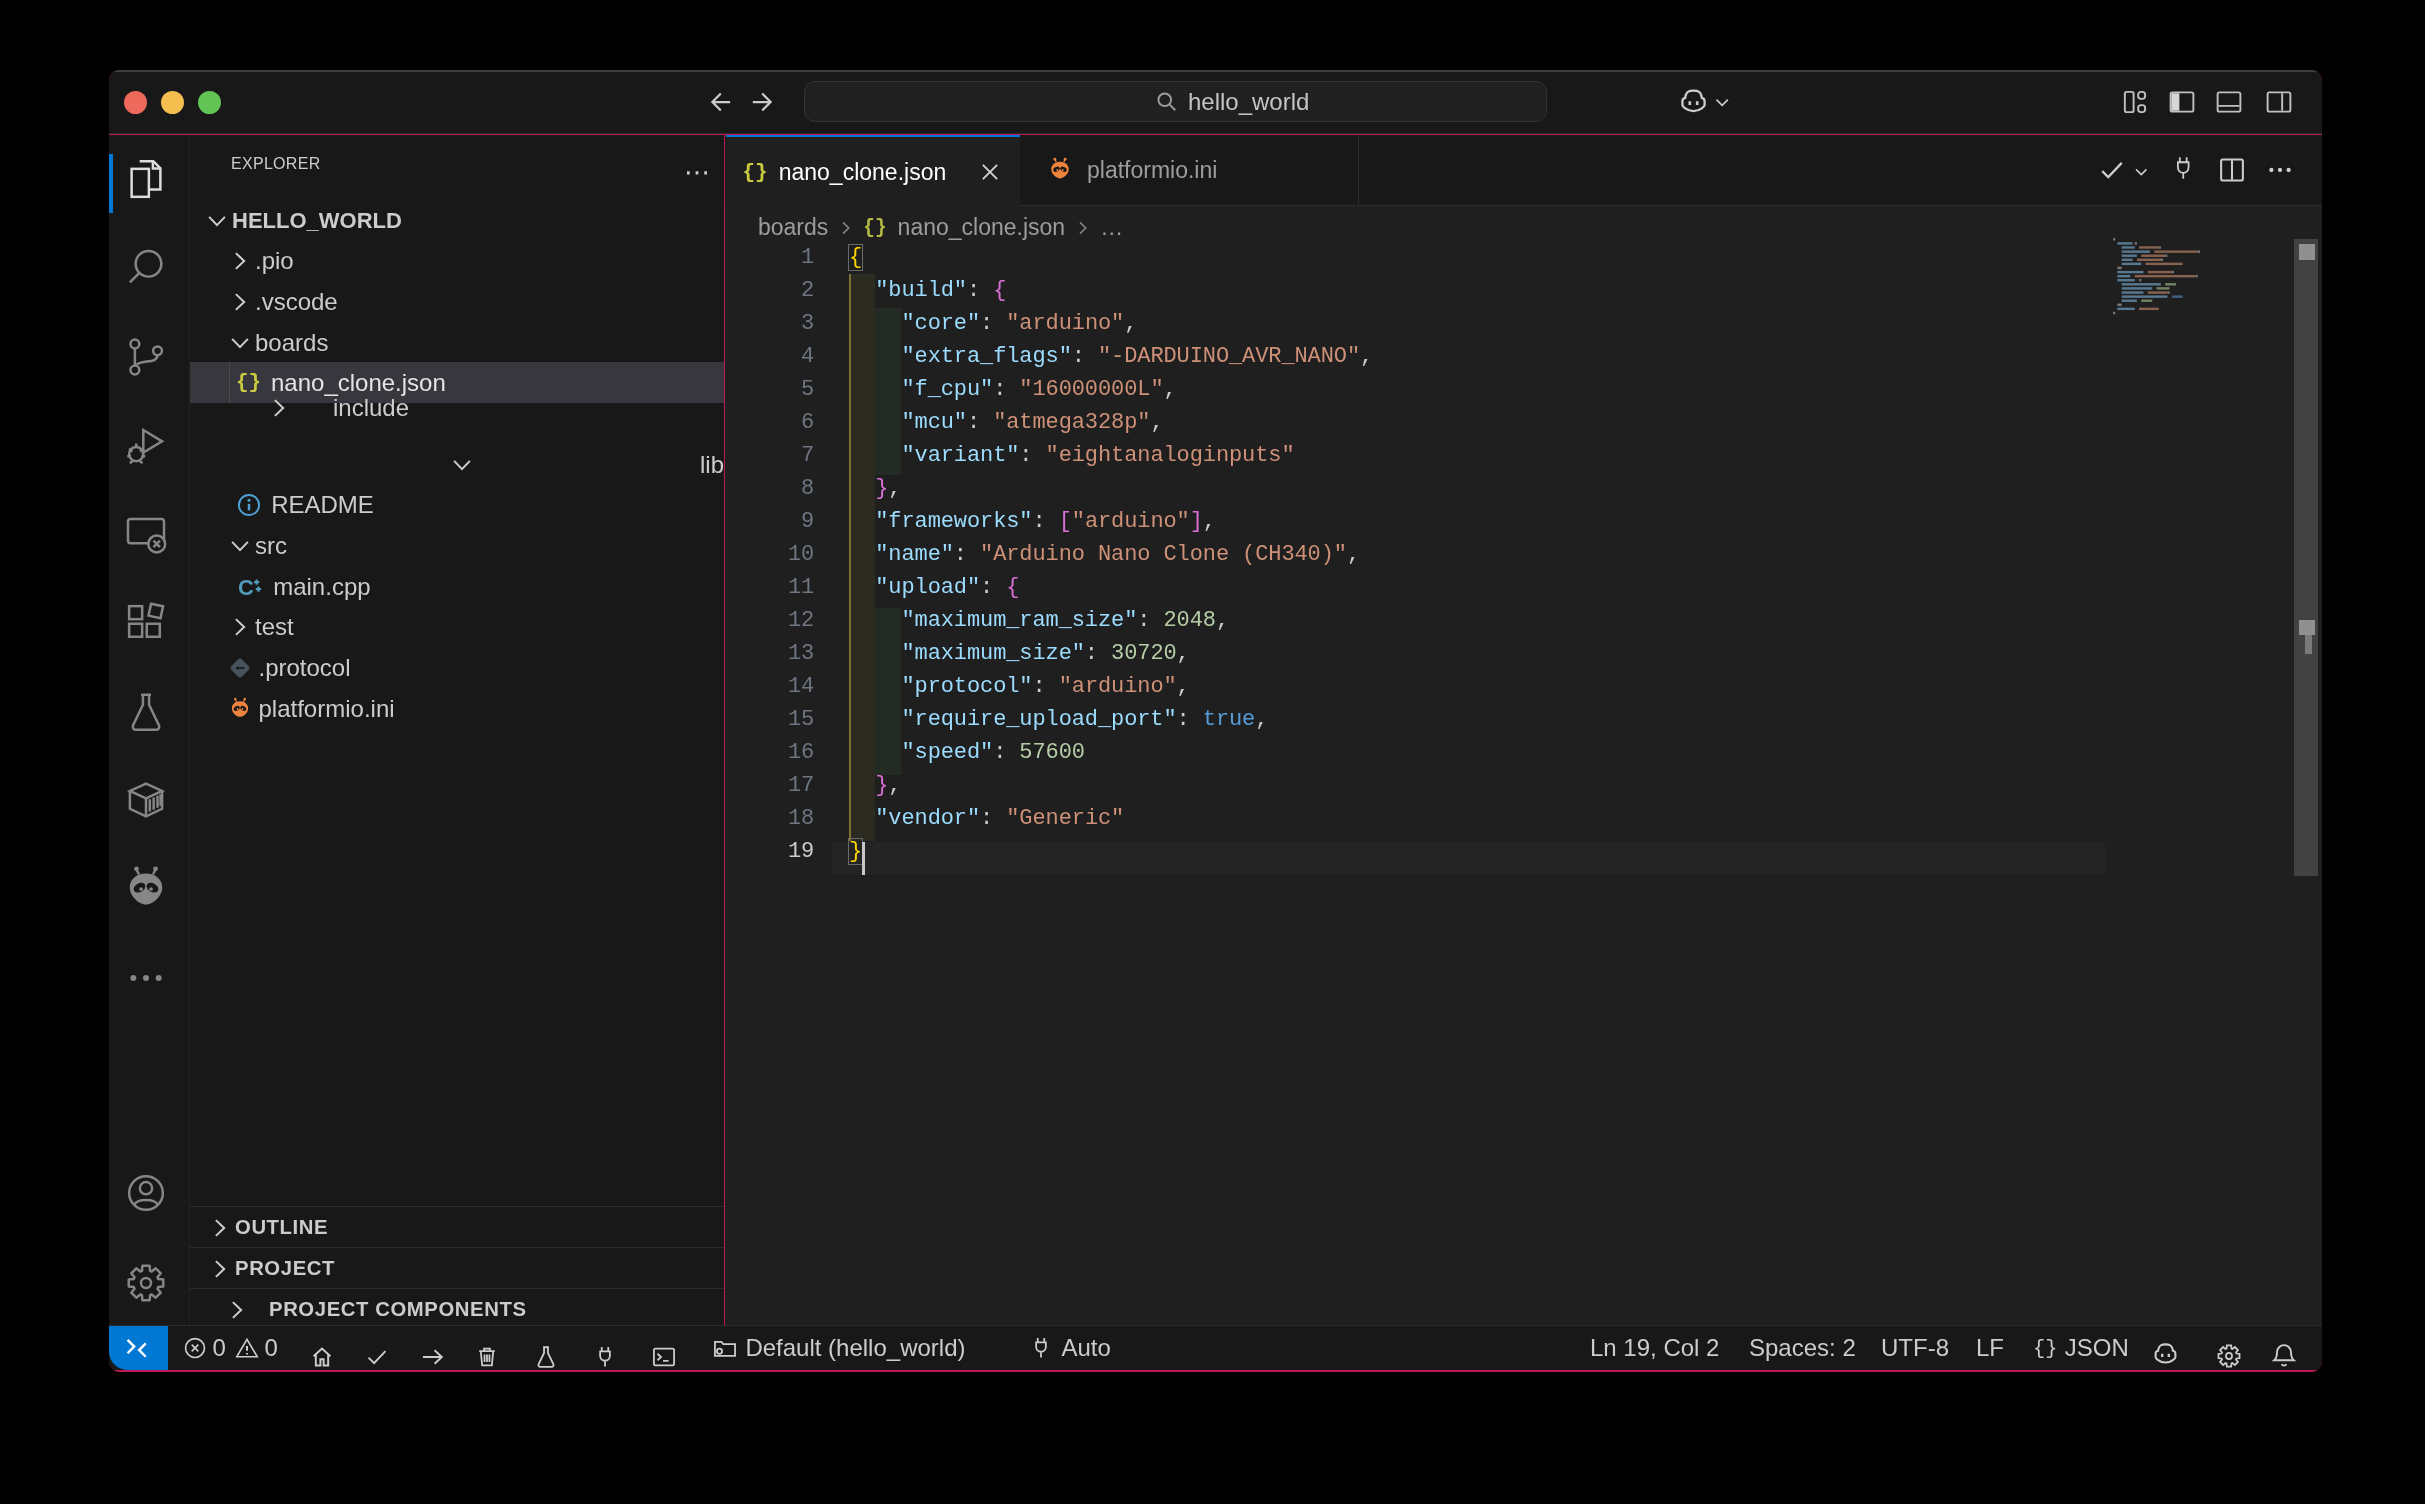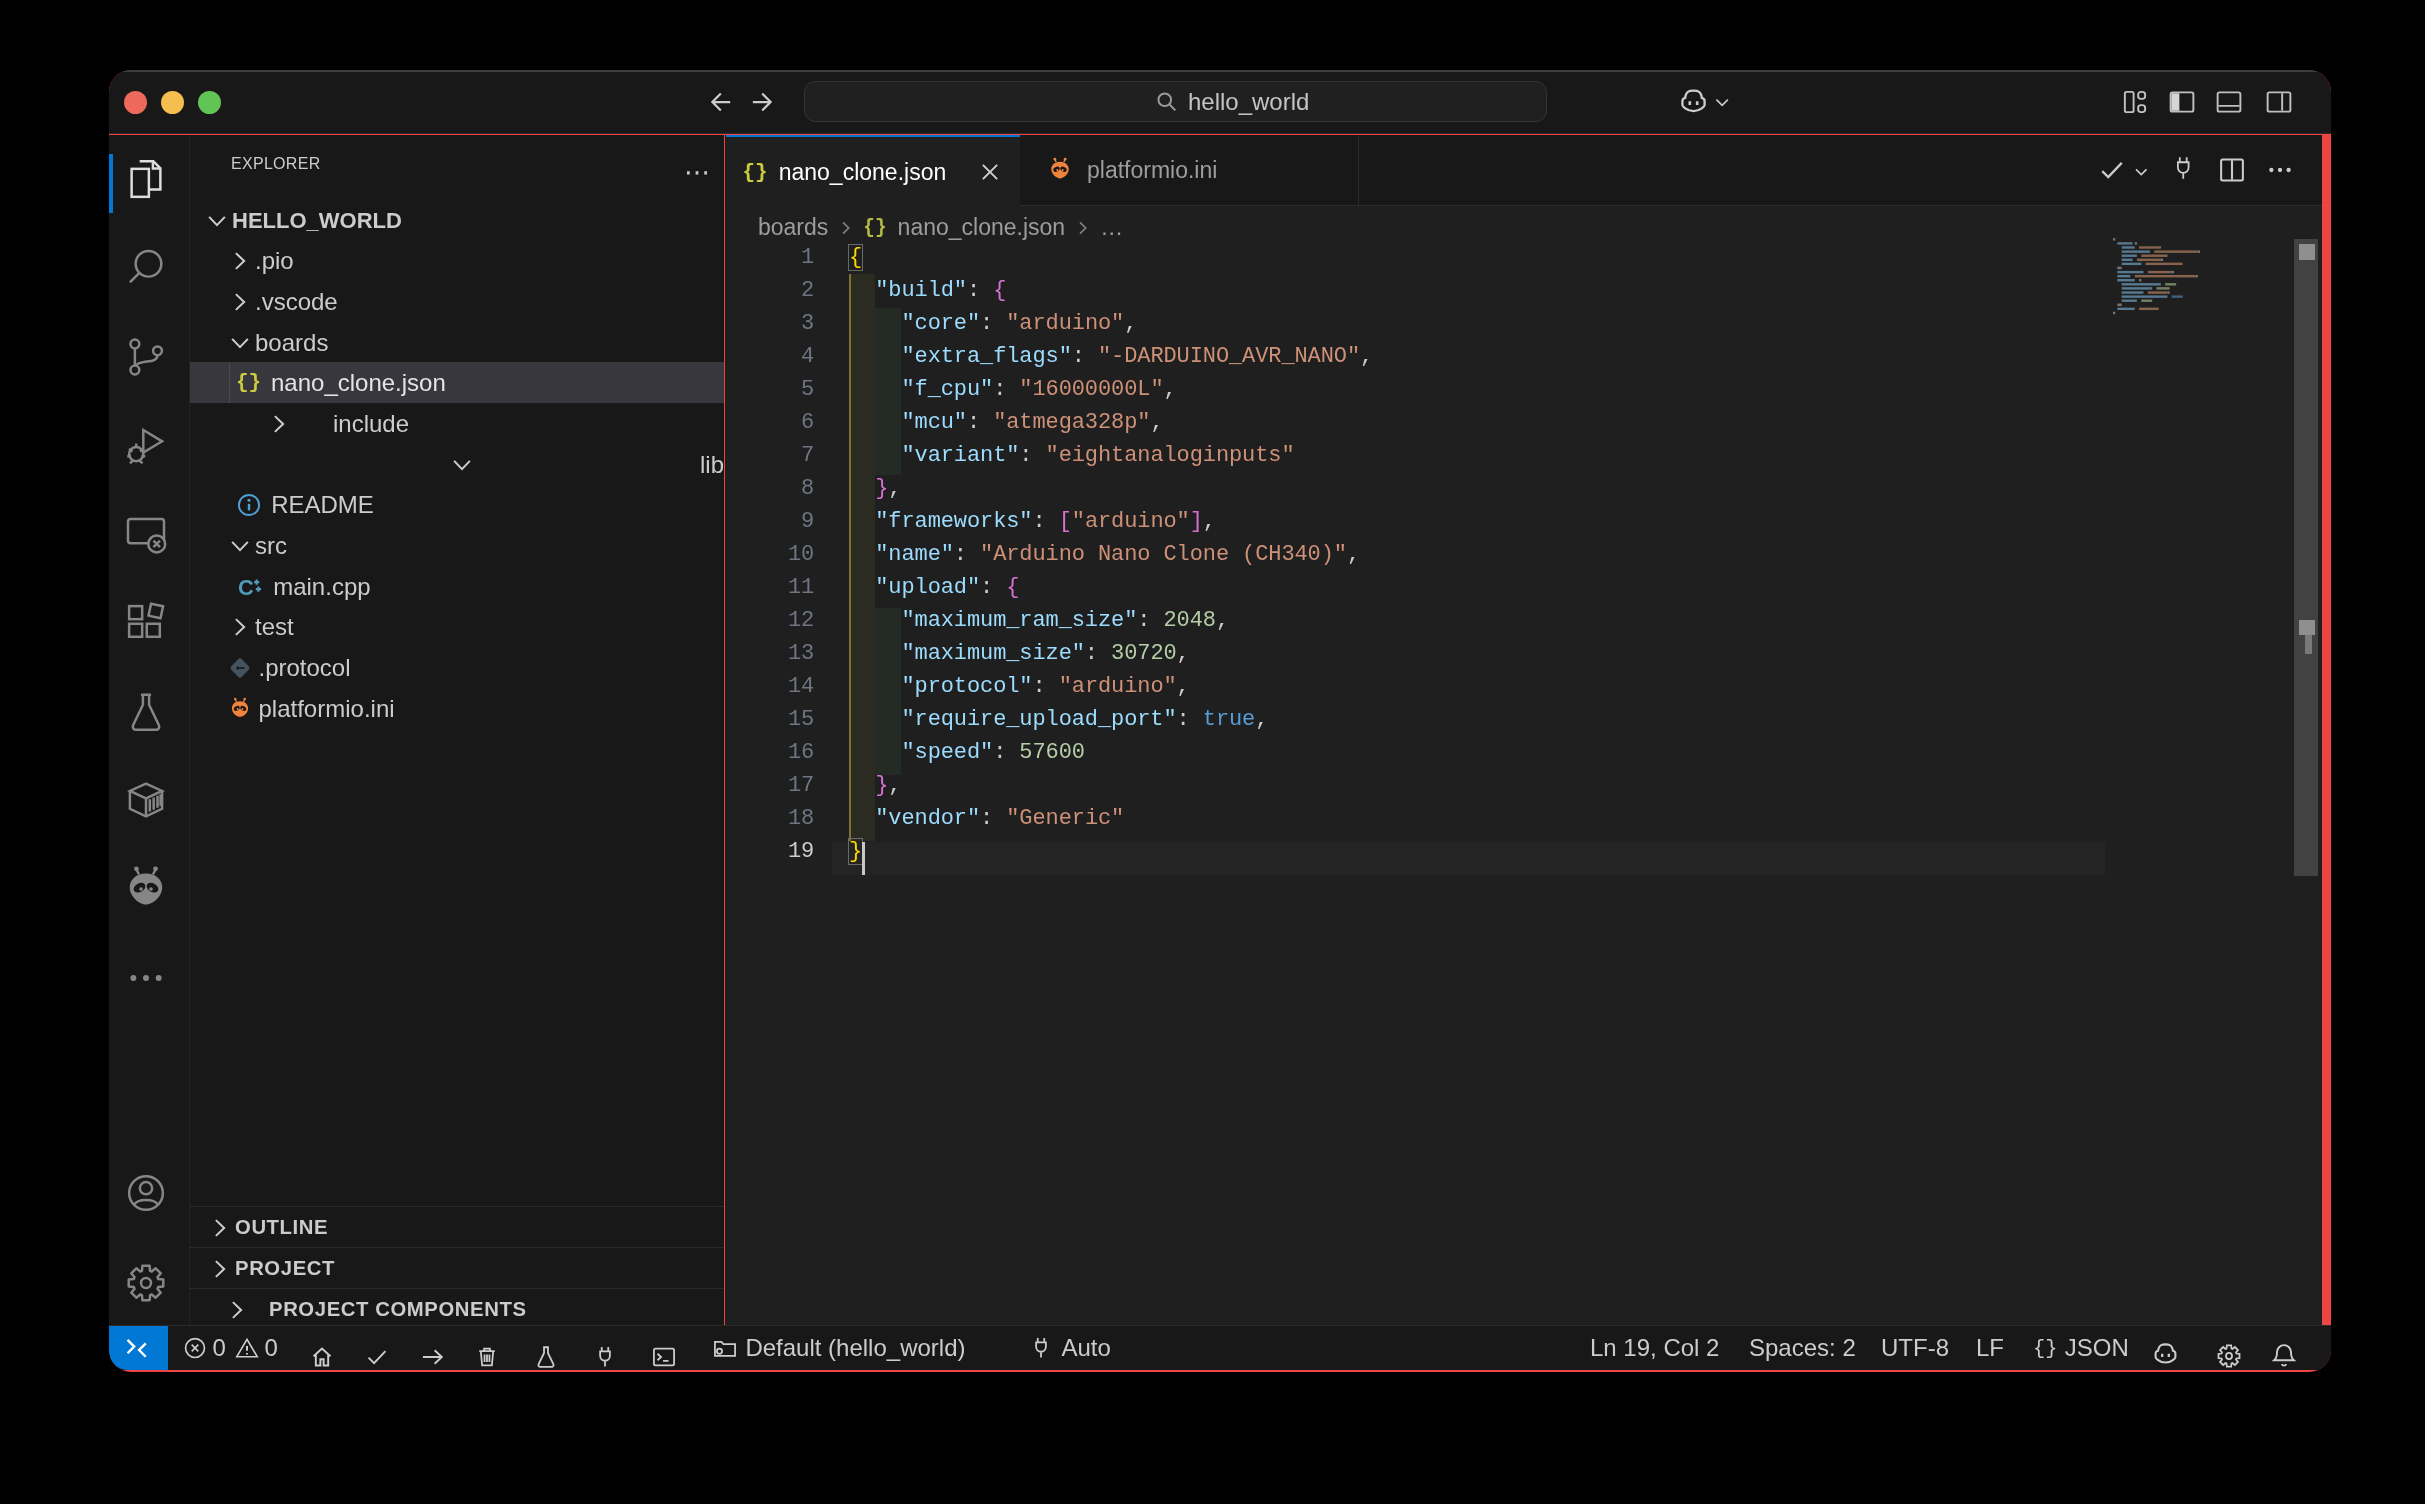--- a/index.html
+++ b/index.html
@@ -1,20 +1,20 @@
 <!DOCTYPE html>
 <html style="font-size:15px"><head>
 <meta charset="utf-8">
 <style>
 html,body{margin:0;padding:0;background:#000;}
 #stage{position:relative;width:2426px;height:1505px;background:#000;overflow:hidden;
   font-family:"Liberation Sans",sans-serif;-webkit-font-smoothing:antialiased;}
 .abs{position:absolute;}
-#win{position:absolute;left:109px;top:70px;width:2213px;height:1302px;background:#ef4444;
-  border-radius:22px;overflow:hidden;padding-left:9px;}
+#win{position:absolute;left:109px;top:70px;width:2213px;height:1302px;background:#be185d;
+  border-radius:11px;overflow:hidden;}
 
 #titlebar{position:absolute;left:0;top:0;width:100%;height:63px;background:#181818;
   border-bottom:1.8px solid #2b2b2b;}
 .tl{position:absolute;top:21px;width:23px;height:23px;border-radius:50%;}
 #cmdbox{position:absolute;left:695px;top:11px;width:741px;height:39px;background:#202021;
   border:1.8px solid #343435;border-radius:11px;color:#c3c3c3;font-size:24px;}
 #cmdbox .inner{position:absolute;left:0;top:0;right:0;bottom:0;display:flex;align-items:center;justify-content:center;gap:9.2px;}
 .navarrow{position:absolute;top:16.6px;color:#cccccc;}
 
 #activitybar{position:absolute;left:0;top:65px;width:80px;height:1192px;background:#181818;border-right:0.9px solid #222223;}
@@ -217,21 +217,21 @@
             <path d="M3.8 5.8 8 10.2 12.2 5.8" stroke="#cccccc" stroke-width="1.1" fill="none"></path>
           </svg>
       <span class="txt">boards</span>
     </div>
     <div class="trow sel" style="top:227px;">
       <span style="width:46px;"></span>
       <span class="mono" style="color:#cbcb41;font-weight:bold;font-size:21px;width:35px;">{}</span>
       <span class="txt" style="color:#e4e4e4;">nano_clone.json</span>
       <div class="abs" style="left:39px;top:0;width:0.9px;height:41px;background:#4b4b4b;"></div>
     </div>
-    <div class="trow" style="top:268px;gap:39px;">
+    <div class="trow" style="top:252px;gap:39px;">
       <span style="width:35px;"></span>
           <svg class="chev" viewBox="0 0 16 16">
             <path d="M5.8 3.8 10.2 8 5.8 12.2" stroke="#cccccc" stroke-width="1.1" fill="none"></path>
           </svg>
       <span class="txt">include</span>
     </div>
     <div class="trow" style="top:309px;justify-content:space-between;">
       <span style="width:35px;"></span>
           <svg class="chev" viewBox="0 0 16 16">
             <path d="M3.8 5.8 8 10.2 12.2 5.8" stroke="#cccccc" stroke-width="1.1" fill="none"></path>

